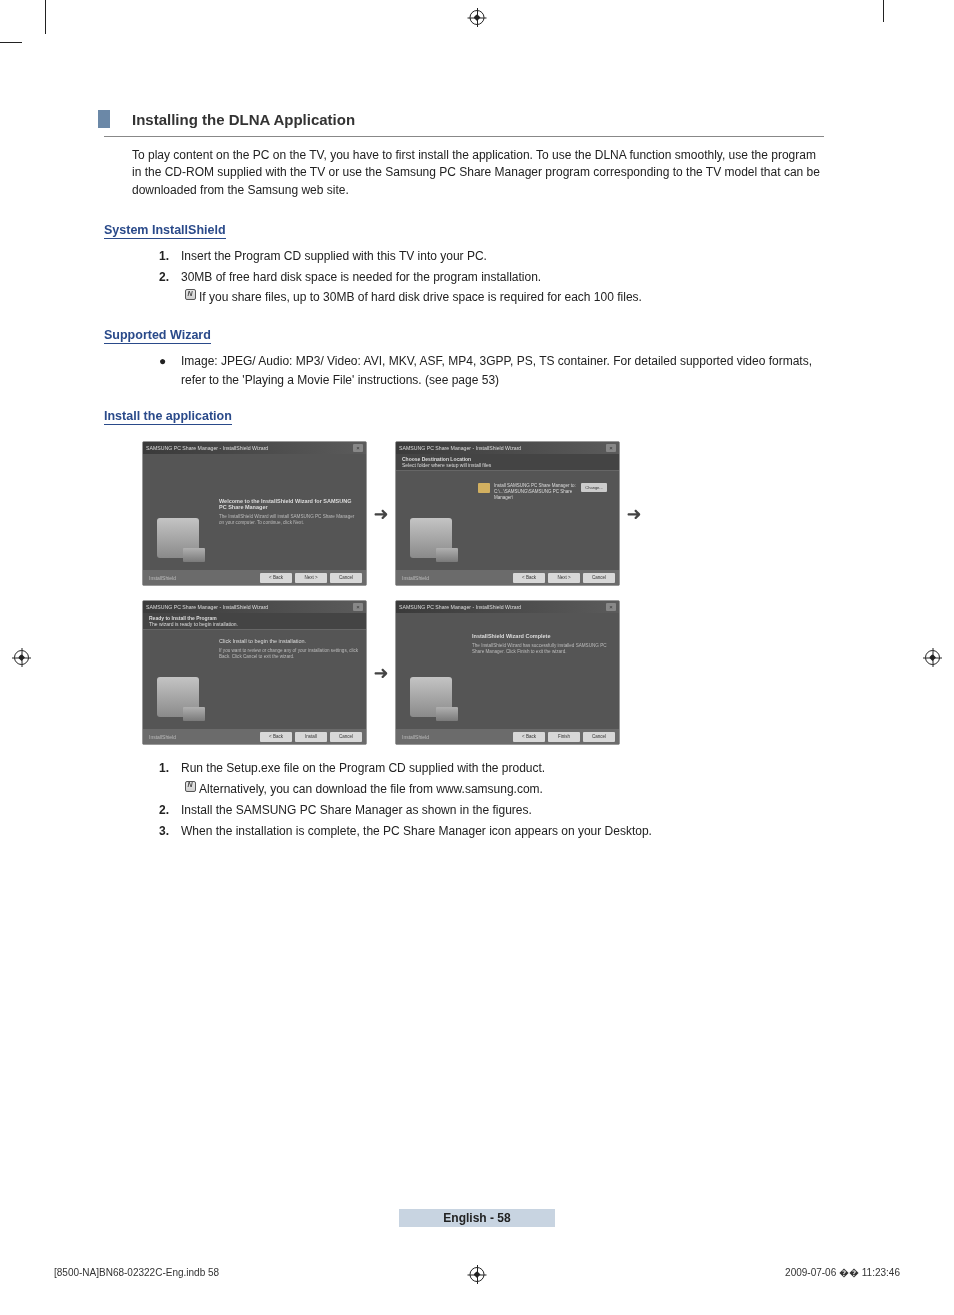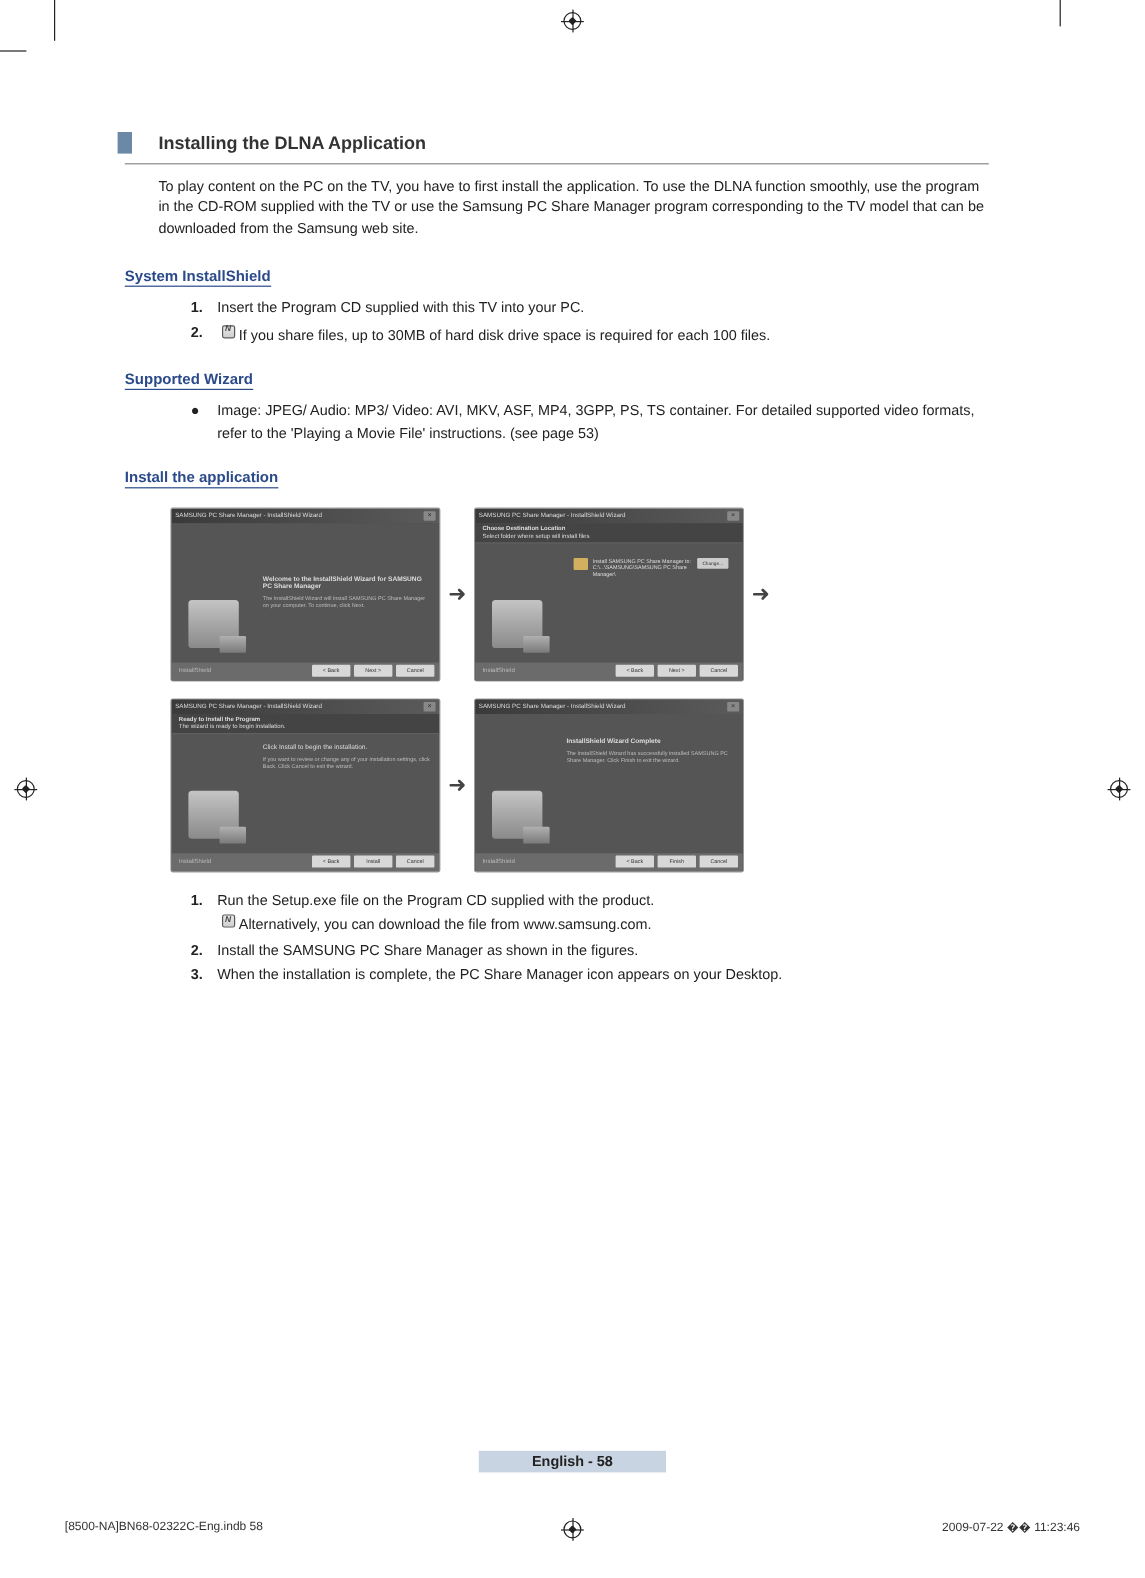--- a/index.html
+++ b/index.html
@@ -343,20 +343,21 @@
   
   <div class="subhead">System InstallShield</div>
   <div class="ol">
     <div class="li">
       <div class="num">1.</div>
       <div class="txt">Insert the Program CD supplied with this TV into your PC.</div>
     </div>
     <div class="li">
       <div class="num">2.</div>
       <div class="txt">
+        <span>30MB of free hard disk space is needed for the program  installation.</span>
         <div class="sublist">
           <div class="subli">
             <span class="icon">
                 <span class="note-icon"></span>
               </span>
             <span>If you share files, up to 30MB of hard disk drive space is required for each 100 files.</span>
           </div>
         </div>
       </div>
     </div>
@@ -522,14 +523,14 @@
   </div>
 
 </div>
 
 <div class="page-num-box">
   <div class="page-num">English - 58</div>
 </div>
 
 <div class="footer-row">
   <span>[8500-NA]BN68-02322C-Eng.indb   58</span>
-  <span>2009-07-22   �� 11:23:46</span>
+  <span>2009-07-06   �� 11:23:46</span>
 </div>
 
 </body></html>

